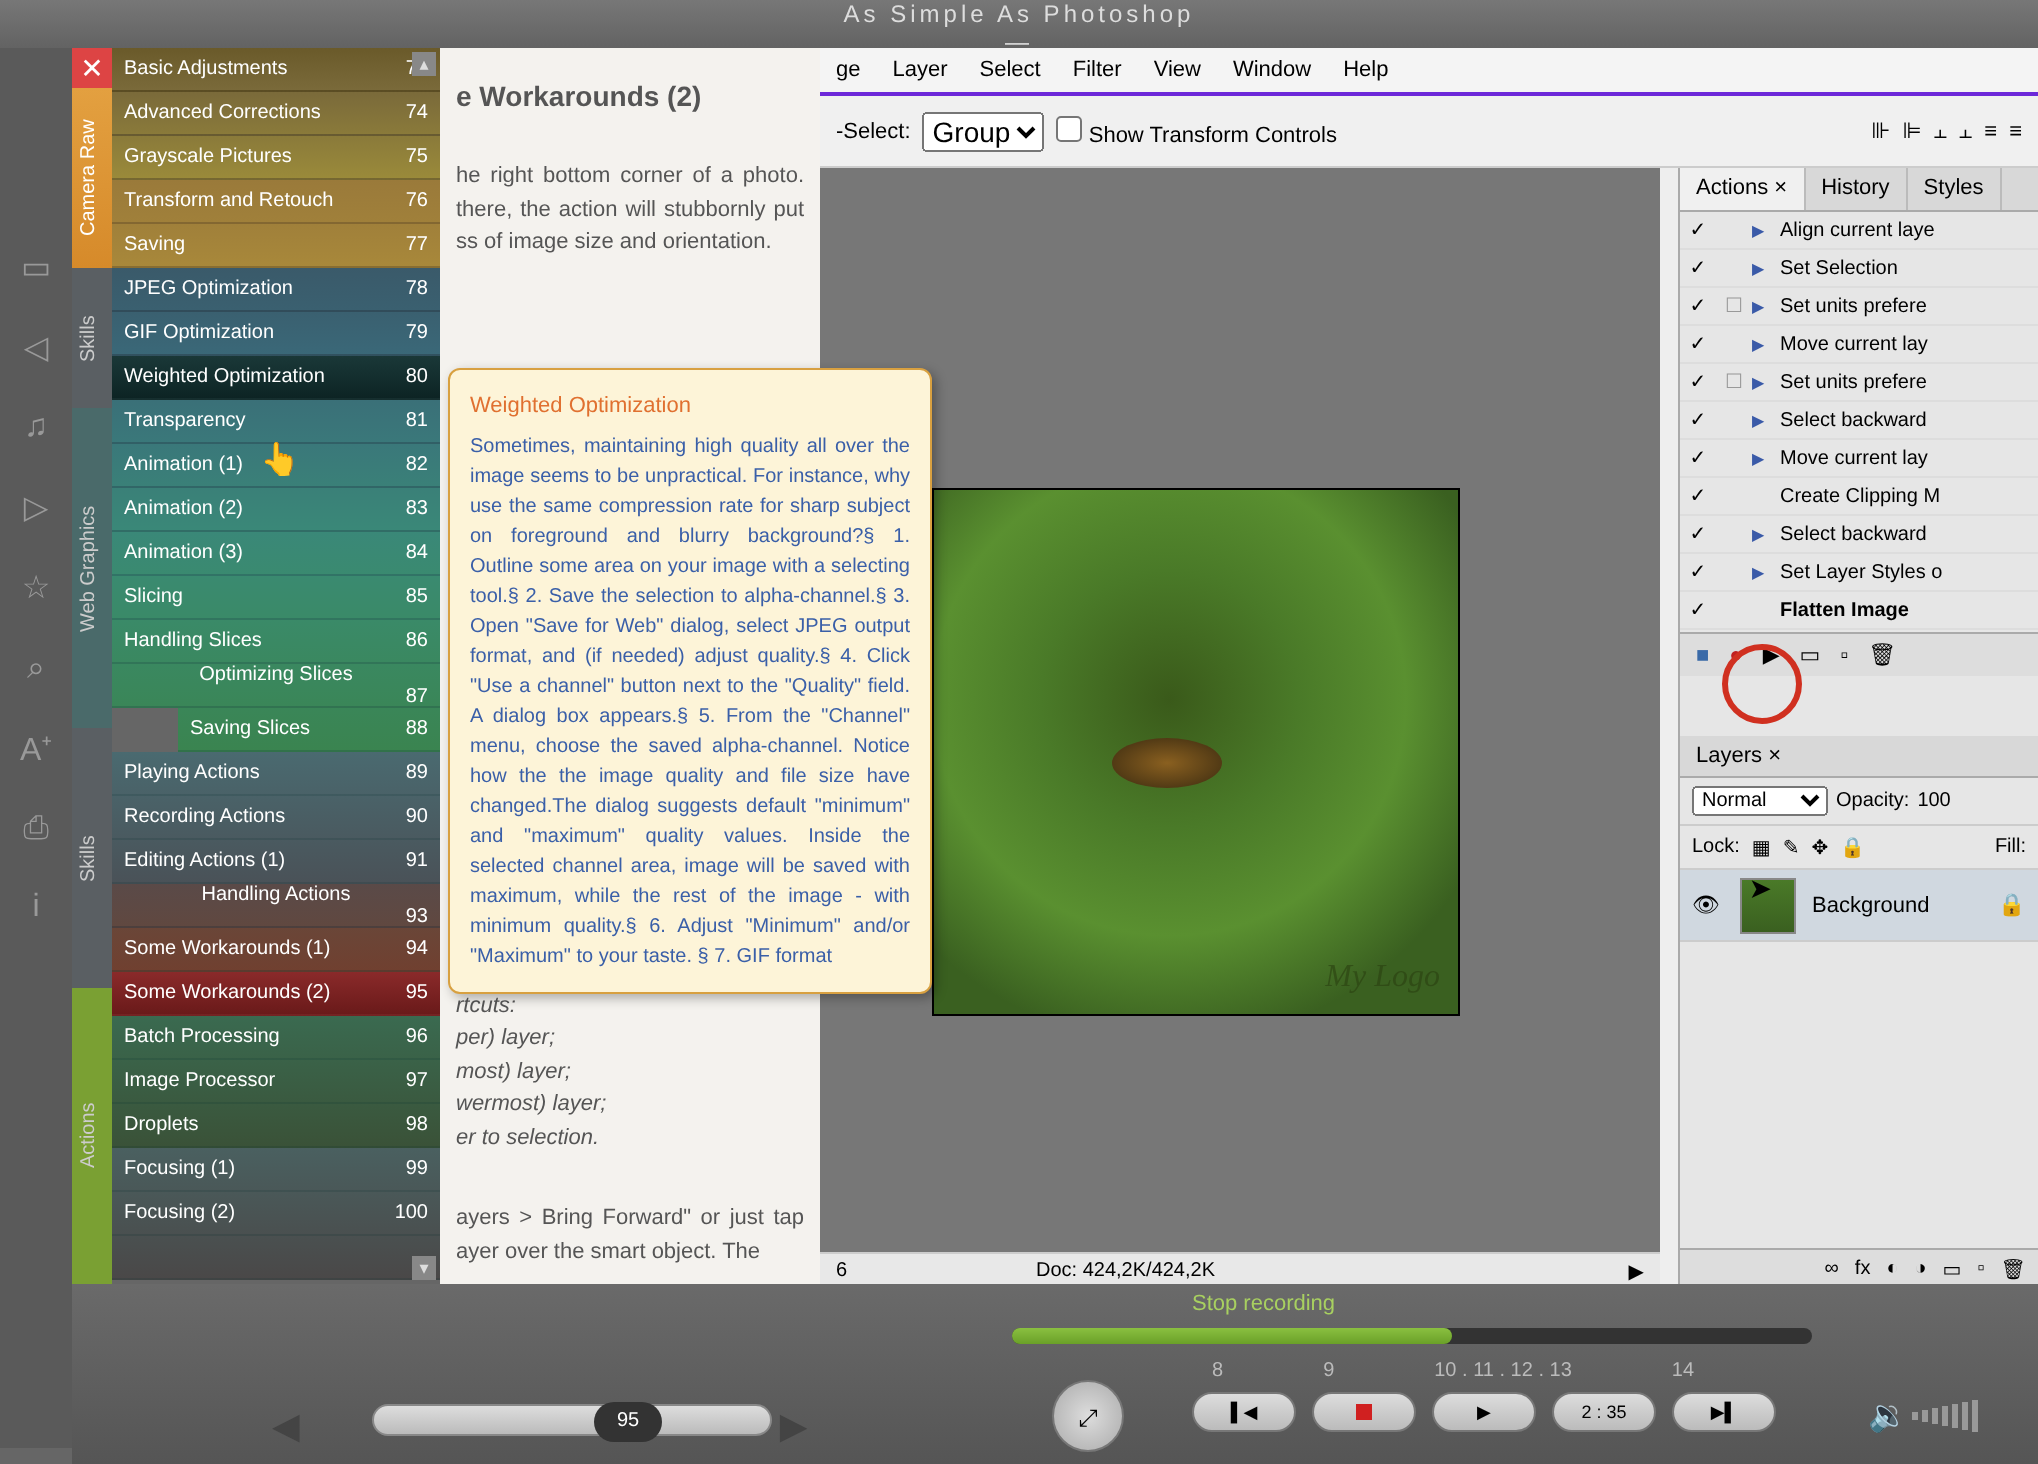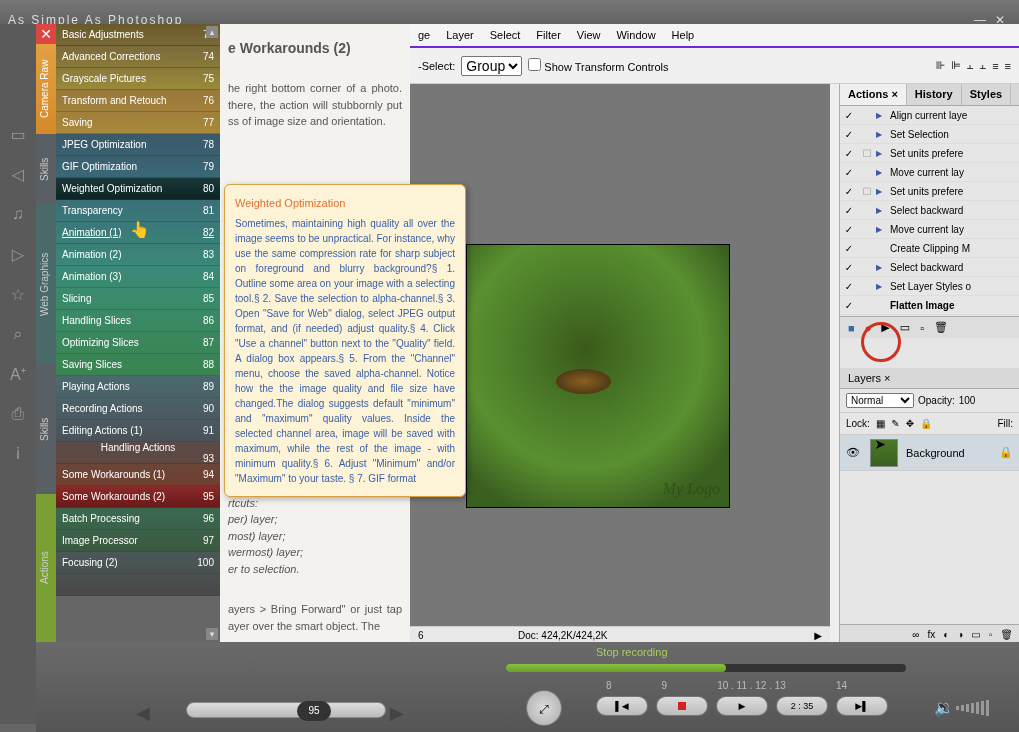--- a/index.html
+++ b/index.html
@@ -1,18 +1,18 @@
 <!DOCTYPE html>
 <html><head>
 <meta charset="utf-8">
 <style>
 * { margin: 0; padding: 0; box-sizing: border-box; font-family: Verdana, sans-serif; }
 body { background: #666; width: 1019px; height: 732px; overflow: hidden; position: relative; }
 
-.titlebar { height: 40px; background: linear-gradient(#777,#555); color: #ddd; font-size: 12px; display: flex; align-items: center; padding: 0 8px; letter-spacing: 2px; }
+.titlebar { height: 40px; background: linear-gradient(#777,#555); color: #ddd; font-size: 12px; display: flex; align-items: center; padding: 0 8px; letter-spacing: 2px; flex-direction: column; }
 .titlebar .spacer { flex: 1; }
 .titlebar .winbtn { width: 20px; text-align: center; cursor: pointer; }
 
 .main { position: absolute; top: 24px; left: 0; right: 0; bottom: 0; }
 
 
 .iconstrip { position: absolute; left: 0; top: 0; width: 36px; height: 700px; background: #5a5a5a; display: flex; flex-direction: column; align-items: center; padding-top: 100px; gap: 20px; }
 .iconstrip div { width: 20px; height: 20px; color: #999; cursor: pointer; display: flex; align-items: center; justify-content: center; }
 
 
@@ -53,21 +53,21 @@
 .ps-canvas .bee { position: absolute; left: 90px; top: 125px; width: 55px; height: 25px; background: radial-gradient(ellipse, #8a6020, #3a2a10); border-radius: 50%; }
 .ps-canvas .logo { position: absolute; right: 10px; bottom: 10px; font-style: italic; font-family: Georgia, serif; color: #2a4010; font-size: 16px; opacity: 0.6; }
 .ps-status { position: absolute; bottom: 0; left: 0; right: 0; height: 18px; background: #e8e8e8; font-size: 10px; display: flex; align-items: center; padding: 0 8px; border-top: 1px solid #ccc; }
 .ps-status .zoom { width: 60px; }
 .ps-status .doc { margin-left: 40px; }
 .ps-status .sarrow { margin-left: auto; }
 
 
 .panels { position: absolute; right: 0; top: 60px; width: 180px; height: 560px; background: #e6e6e6; border-left: 1px solid #aaa; }
 .panel-tabs { height: 22px; display: flex; background: #d8d8d8; font-size: 11px; border-bottom: 1px solid #aaa; }
-.panel-tabs div { padding: 4px 8px; border-right: 1px solid #bbb; cursor: pointer; font-weight: bold; }
+.panel-tabs div { padding: 4px 8px; border-right: 1px solid #bbb; cursor: pointer; }
 .panel-tabs div.act { background: #f0f0f0; }
 .actions-list { height: 210px; overflow: hidden; font-size: 10px; }
 .action-row { display: flex; align-items: center; height: 19px; border-bottom: 1px solid #ddd; }
 .action-row .chk { width: 18px; text-align: center; }
 .action-row .chk2 { width: 18px; text-align: center; color: #999; }
 .action-row .play { width: 14px; color: #3a5aa8; font-size: 8px; }
 .action-row .label { flex: 1; white-space: nowrap; overflow: hidden; }
 .action-row.bold .label { font-weight: bold; }
 .action-btns { height: 22px; background: #ddd; display: flex; align-items: center; gap: 10px; padding: 0 8px; font-size: 11px; border-top: 1px solid #aaa; }
 .rec-circle { position: absolute; right: 118px; top: 238px; width: 40px; height: 40px; border: 3px solid #d03020; border-radius: 50%; pointer-events: none; }
@@ -164,45 +164,45 @@
           <span class="num">79</span>
         </div>
         <div class="item sel">
           <span>Weighted Optimization</span>
           <span class="num">80</span>
         </div>
         <div class="item " style="background: linear-gradient(rgb(58, 112, 120), rgb(58, 120, 122));">
           <span>Transparency</span>
           <span class="num">81</span>
         </div>
-        <div class="item " style="background: linear-gradient(rgb(58, 120, 122), rgb(58, 128, 120)); text-decoration: underline;">
+        <div class="item " style="background: linear-gradient(rgb(58, 120, 122), rgb(58, 128, 120));">
           <span>Animation (1)</span>
           <span class="num">82</span>
         </div>
         <div class="item " style="background: linear-gradient(rgb(58, 128, 120), rgb(58, 136, 120));">
           <span>Animation (2)</span>
           <span class="num">83</span>
         </div>
         <div class="item " style="background: linear-gradient(rgb(58, 136, 120), rgb(58, 138, 112));">
           <span>Animation (3)</span>
           <span class="num">84</span>
         </div>
         <div class="item " style="background: linear-gradient(rgb(58, 138, 112), rgb(58, 138, 104));">
           <span>Slicing</span>
           <span class="num">85</span>
         </div>
         <div class="item " style="background: linear-gradient(rgb(58, 138, 104), rgb(58, 136, 96));">
           <span>Handling Slices</span>
           <span class="num">86</span>
         </div>
-        <div class="item " style="background: linear-gradient(rgb(58, 136, 96), rgb(58, 134, 88));">
+        <div class="item " style="background: linear-gradient(rgb(58, 136, 96), rgb(58, 134, 88)); flex-direction: column;">
           <span>Optimizing Slices</span>
           <span class="num">87</span>
         </div>
-        <div class="item " style="background: linear-gradient(rgb(58, 134, 88), rgb(58, 132, 80));">
+        <div class="item " style="background: linear-gradient(rgb(58, 134, 88), rgb(58, 132, 80)); margin-left: 33px;">
           <span>Saving Slices</span>
           <span class="num">88</span>
         </div>
         <div class="item " style="background: linear-gradient(rgb(74, 106, 112), rgb(74, 98, 104));">
           <span>Playing Actions</span>
           <span class="num">89</span>
         </div>
         <div class="item " style="background: linear-gradient(rgb(74, 98, 104), rgb(74, 90, 96));">
           <span>Recording Actions</span>
           <span class="num">90</span>
@@ -223,20 +223,28 @@
           <span>Some Workarounds (2)</span>
           <span class="num">95</span>
         </div>
         <div class="item " style="background: linear-gradient(rgb(58, 106, 80), rgb(58, 98, 72));">
           <span>Batch Processing</span>
           <span class="num">96</span>
         </div>
         <div class="item " style="background: linear-gradient(rgb(58, 98, 72), rgb(58, 90, 64));">
           <span>Image Processor</span>
           <span class="num">97</span>
+        </div>
+        <div class="item " style="background: linear-gradient(rgb(58, 90, 64), rgb(58, 82, 56));">
+          <span>Droplets</span>
+          <span class="num">98</span>
+        </div>
+        <div class="item " style="background: linear-gradient(rgb(74, 96, 96), rgb(74, 88, 88));">
+          <span>Focusing (1)</span>
+          <span class="num">99</span>
         </div>
         <div class="item " style="background: linear-gradient(rgb(74, 88, 88), rgb(74, 80, 80));">
           <span>Focusing (2)</span>
           <span class="num">100</span>
         </div>
         <div class="item " style="background: linear-gradient(rgb(74, 80, 80), rgb(74, 72, 72));"></div>
       </div>
     <div class="scrollarrow" style="top:2px">▴</div>
     <div class="scrollarrow" style="bottom:2px">▾</div>
   </div>

